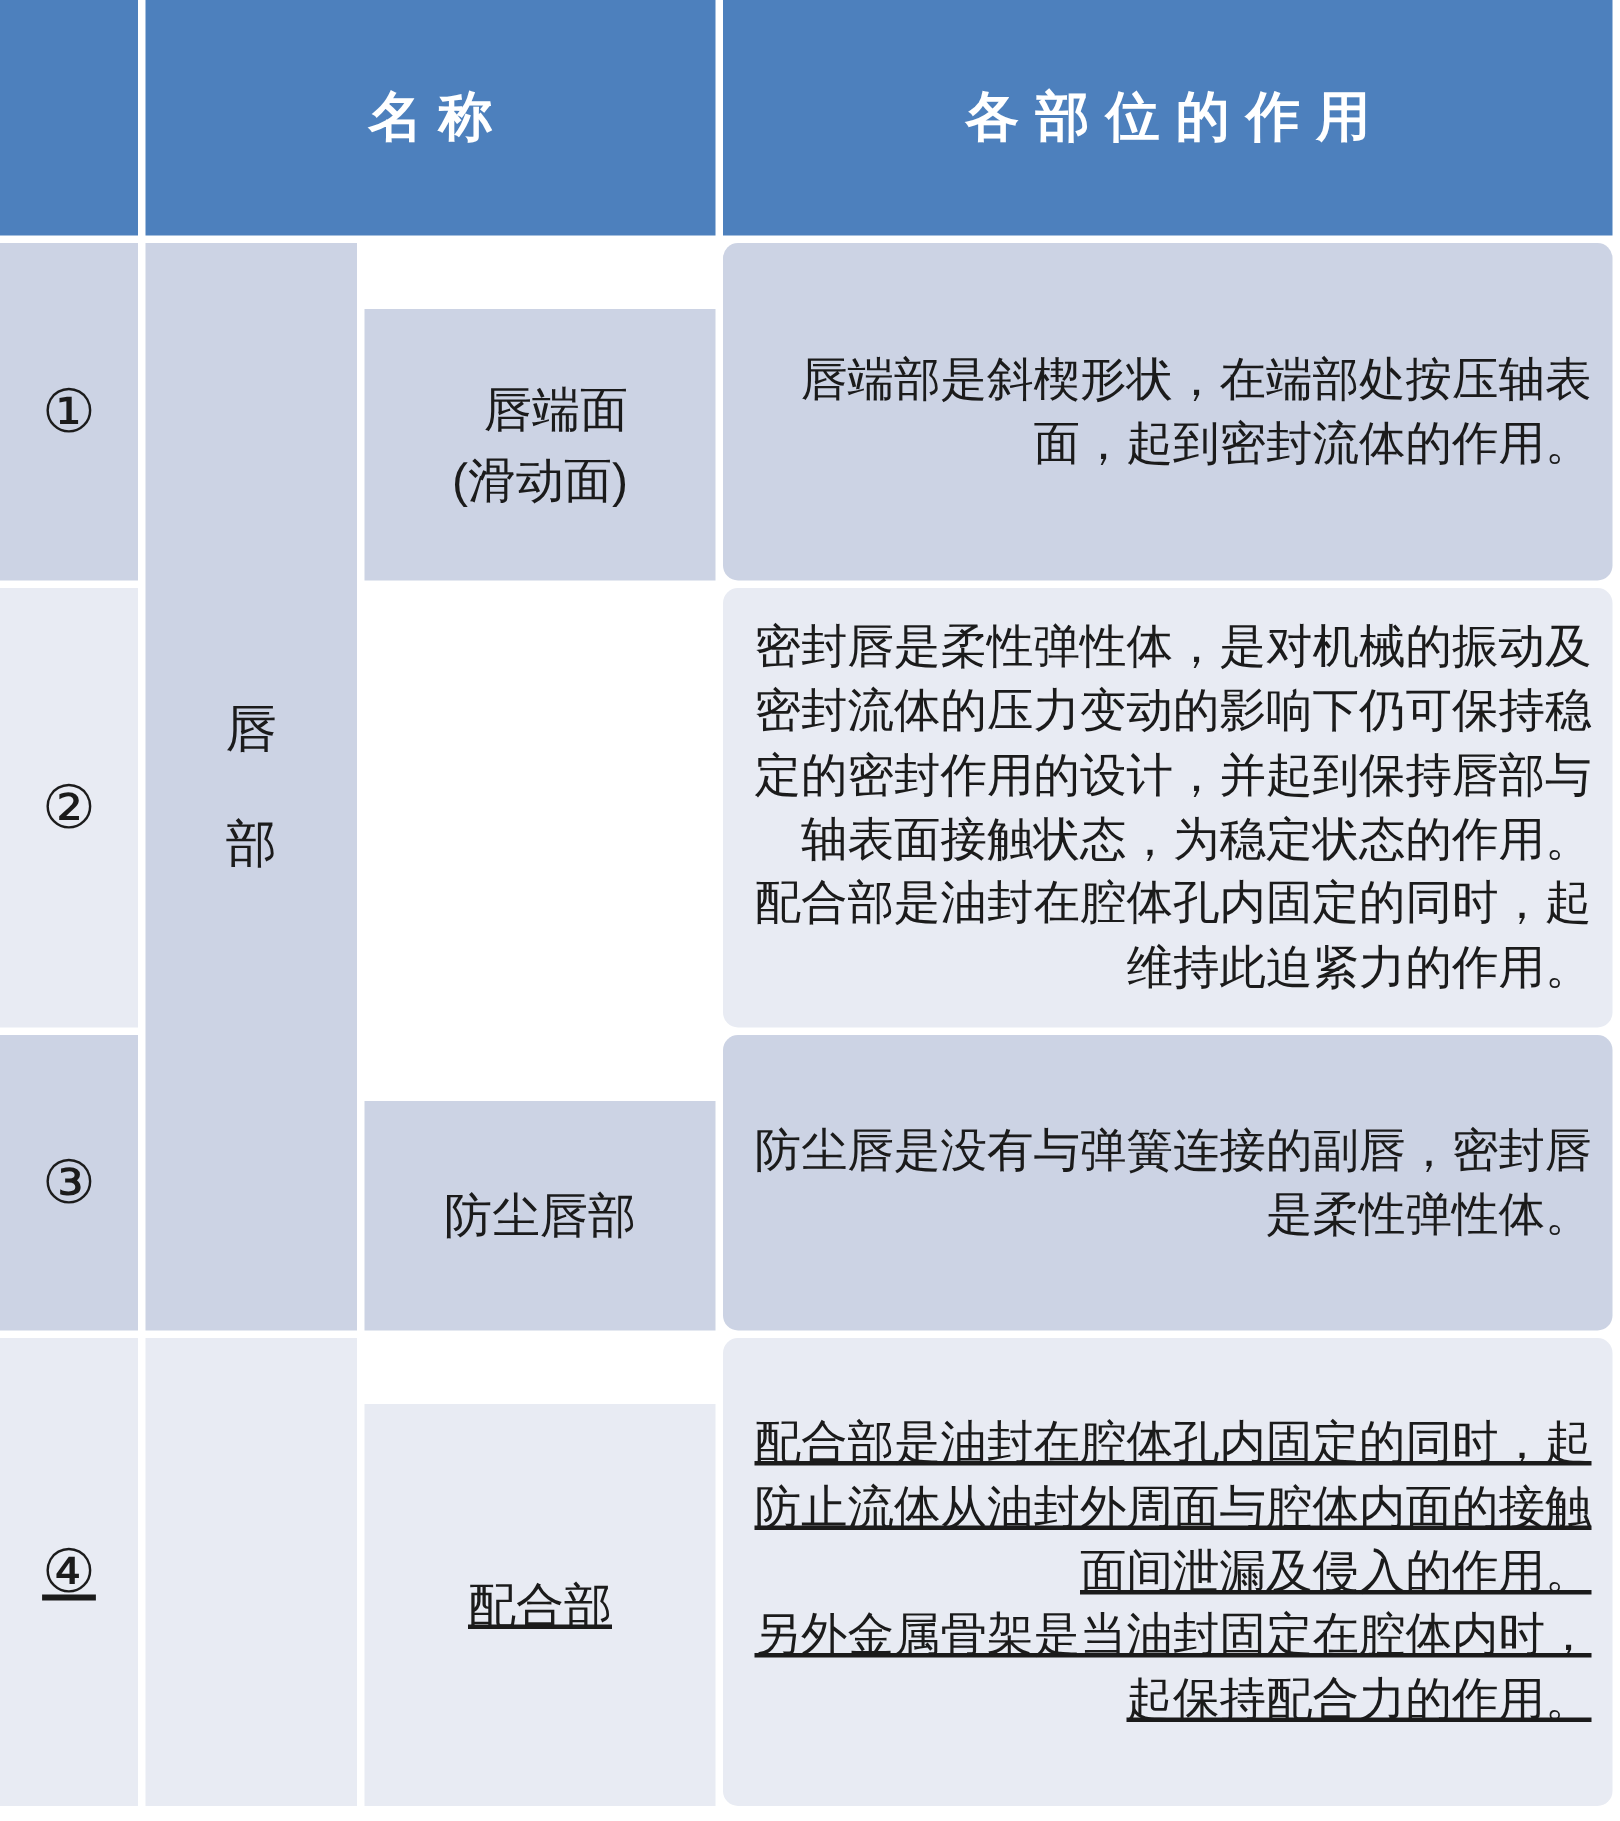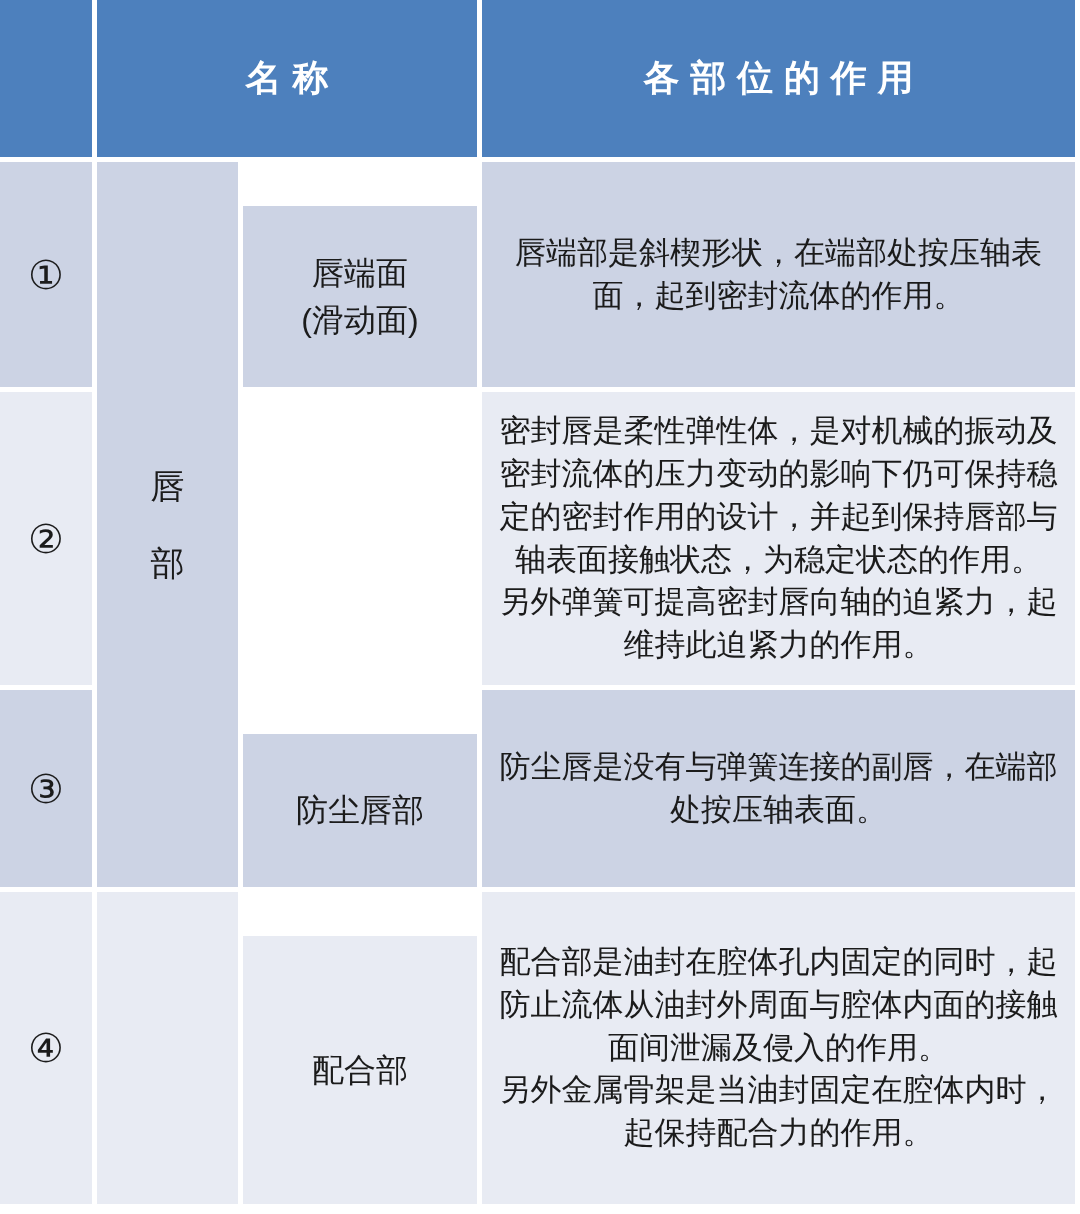--- a/index.html
+++ b/index.html
@@ -21,21 +21,21 @@
     grid-template-columns: 92px 141px 234px 1fr;
     grid-template-rows: 157px 225px 293px 197px 312px;
     gap: 5px;
     width: 1075px;
     background: #ffffff;
   }
   .cell {
     display: flex;
     align-items: center;
     justify-content: center;
-    text-align: center;
+    text-align: right;
     white-space: pre-line;
     box-sizing: border-box;
   }
   .hdr {
     background: #4d80bd;
     color: #ffffff;
     font-weight: bold;
     font-size: 36px;
     letter-spacing: 0.30em;
     text-indent: 0.30em;
@@ -46,32 +46,33 @@
 
   .dark  { background: #ccd3e4; }
   .light { background: #e8ebf3; }
 
   .num-cell  { font-size: 40px; }
   .name-cell { font-size: 32px; line-height: 1.45; }
   .desc-cell {
     font-size: 31px;
     line-height: 1.38;
     padding: 0 14px;
+    border-radius: 10px;
   }
   .group-cell {
     font-size: 34px;
     line-height: 2.25;
     grid-column: 2;
     grid-row: 2 / span 3;
   }
   
   .r1 { grid-row: 2; }
   .r2 { grid-row: 3; }
   .r3 { grid-row: 4; }
-  .r4 { grid-row: 5; }
+  .r4 { grid-row: 5; text-decoration: underline; }
   .c1 { grid-column: 1; }
   .c2 { grid-column: 2; }
   .c3 { grid-column: 3; margin-top: 44px; }
   .c4 { grid-column: 4; }
 </style>
 </head>
 <body>
 
 <div class="page">
   <div class="seal-table">
@@ -83,25 +84,25 @@
     <div class="cell dark group-cell">唇
 部</div>
 
     <div class="cell dark num-cell r1 c1">①</div>
     <div class="cell dark name-cell r1 c3">唇端面
 (滑动面)</div>
     <div class="cell dark desc-cell r1 c4">唇端部是斜楔形状，在端部处按压轴表面，起到密封流体的作用。</div>
 
     <div class="cell light num-cell r2 c1">②</div>
     <div class="cell light desc-cell r2 c4">密封唇是柔性弹性体，是对机械的振动及密封流体的压力变动的影响下仍可保持稳定的密封作用的设计，并起到保持唇部与轴表面接触状态，为稳定状态的作用。
-另外弹簧可提高密封唇向轴的迫紧力，起维持此迫紧力的作用。</div>
+配合部是油封在腔体孔内固定的同时，起维持此迫紧力的作用。</div>
 
     <div class="cell dark num-cell r3 c1">③</div>
     <div class="cell dark name-cell r3 c3">防尘唇部</div>
-    <div class="cell dark desc-cell r3 c4">防尘唇是没有与弹簧连接的副唇，在端部处按压轴表面。</div>
+    <div class="cell dark desc-cell r3 c4">防尘唇是没有与弹簧连接的副唇，密封唇是柔性弹性体。</div>
 
     <div class="cell light num-cell r4 c1">④</div>
     <div class="cell light r4 c2"></div>
     <div class="cell light name-cell r4 c3">配合部</div>
     <div class="cell light desc-cell r4 c4">配合部是油封在腔体孔内固定的同时，起防止流体从油封外周面与腔体内面的接触面间泄漏及侵入的作用。
 另外金属骨架是当油封固定在腔体内时，起保持配合力的作用。</div>
 
   </div>
 </div>
 

